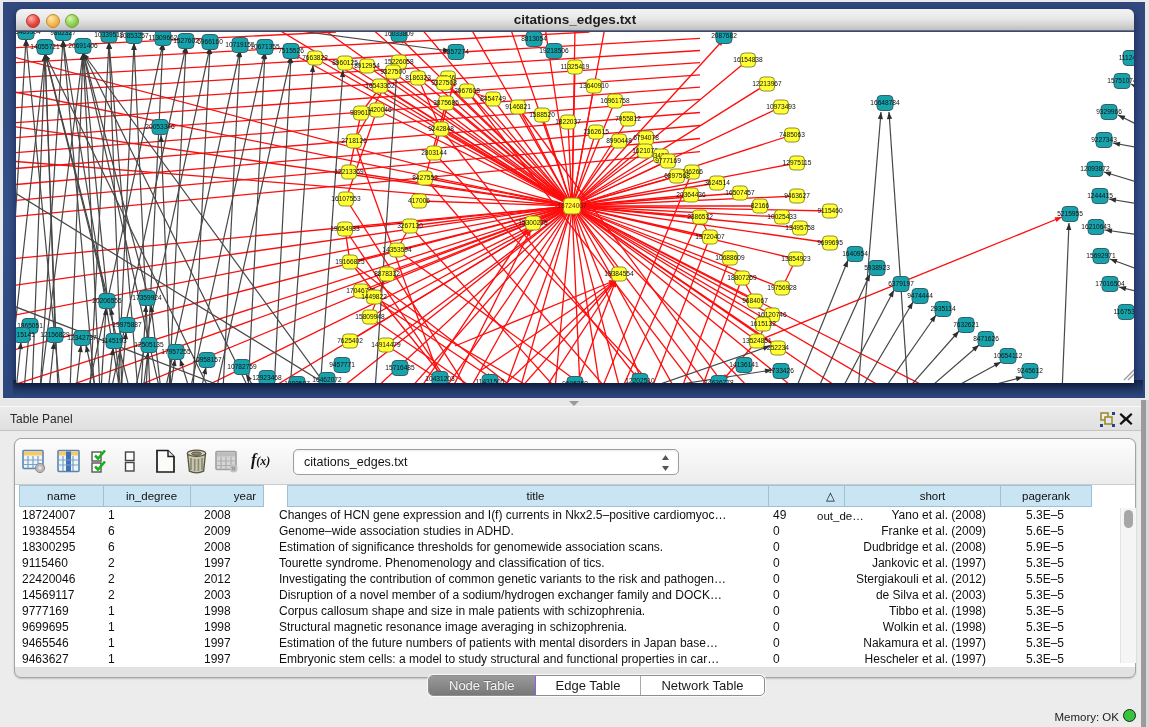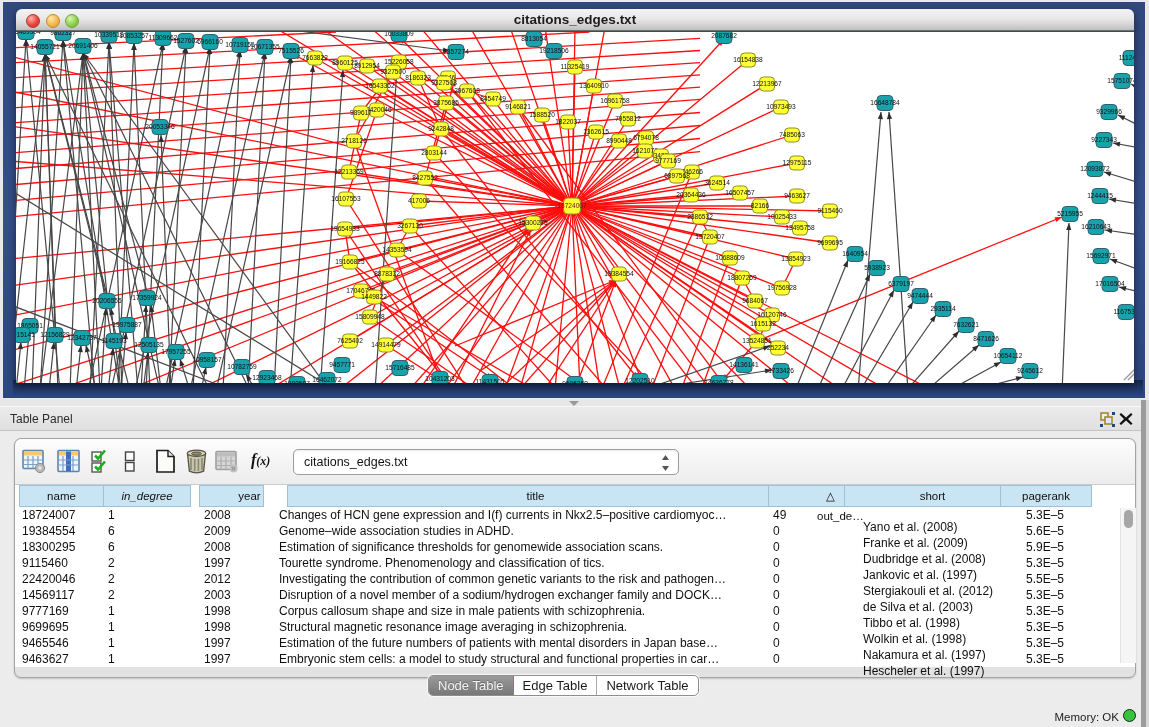--- a/index.html
+++ b/index.html
@@ -36,25 +36,25 @@
  box-shadow:inset 0 1px 2px rgba(0,0,0,.08);}
 #combo .lbl{position:absolute;left:10px;top:5px;font-size:12.5px;color:#111;}
 #thead{position:absolute;left:3px;top:46px;height:22px;}
 #tbody{position:absolute;left:3px;top:68px;}
 .th{position:absolute;top:0;height:22px;background:#c9e4f2;border:1px solid #9dc2d8;
  box-sizing:border-box;font-size:11.5px;text-align:center;line-height:20px;color:#111;}
 .tr{height:16px;line-height:16px;font-size:12px;color:#101010;white-space:nowrap;}
 .tr div{position:absolute;height:16px;overflow:hidden;}
 .c0{left:4px;width:80px;} .c1{left:90px;width:60px;} .c2{left:186px;width:60px;}
 .c3{left:261px;width:492px;} .c4{left:755px;width:70px;}
-.c5{left:845px;width:156px;text-align:left;margin-top:12px;} .c6{left:1008px;width:88px;}
+.c5{left:812px;width:156px;text-align:right;} .c6{left:1008px;width:88px;}
 #tabs{position:absolute;left:428px;top:244px;height:19px;display:flex;
  border:1px solid #8e8e8e;border-radius:5px;overflow:hidden;background:#ffffff;
  box-shadow:0 0 0 1px rgba(255,255,255,.75);}
-#tabs div{font-size:13px;padding:0 9px;line-height:19px;color:#1a1a1a;}
+#tabs div{font-size:13px;padding:0 20px;line-height:19px;color:#1a1a1a;}
 #tabs .sel{background:linear-gradient(180deg,#9a9a9a,#787878);color:#f4f4f4;
  text-shadow:0 -1px 0 rgba(0,0,0,.25);}
 #tabs .mid{border-left:1px solid #8b5cf6;border-right:1px solid #a9a9a9;}
 #status{position:absolute;right:22px;top:280px;font-size:11.5px;color:#222;}
 #memdot{position:absolute;right:5px;top:278px;width:13px;height:13px;border-radius:50%;
  background:#35c43b;border:1.5px solid #222;box-sizing:border-box;}
 #redge{position:absolute;left:1141px;top:400px;width:5px;height:327px;background:#9b9b9b;}
 #redge2{position:absolute;left:1146px;top:400px;width:3px;height:327px;background:#d8d8d8;}
 #vsb{position:absolute;left:1105px;top:69px;width:15px;height:155px;background:#f5f5f5;
  border-left:1px solid #e2e2e2;}
@@ -847,22 +847,22 @@
       <div id="combo">
           <div class="lbl">citations_edges.txt</div>
         <svg style="position:absolute;right:8px;top:5px" width="9" height="16" viewBox="0 0 9 16">
           <path d="M4.5 0 L8 5 L1 5 Z" fill="#555"></path>
             <path d="M4.5 16 L8 11 L1 11 Z" fill="#555"></path>
         </svg>
       </div>
     </div>
     <div id="thead">
       <div class="th" style="left:1px;width:85px;">name</div>
-      <div class="th" style="left:85px;width:88px;font-style:italic;">in_degree</div>
-      <div class="th" style="left:181px;width:65px;padding-left:36px;">year</div>
+      <div class="th" style="left:85px;width:97px;">in_degree</div>
+      <div class="th" style="left:172px;width:74px;padding-left:36px;">year</div>
       <div class="th" style="left:269px;width:497px;">title</div>
       <div class="th" style="left:750px;width:77px;padding-left:48px;">△ out_de…</div>
       <div class="th" style="left:826px;width:157px;padding-left:20px;">short</div>
       <div class="th" style="left:982px;width:92px;">pagerank</div>
     </div>
     <div id="tbody">
 <div class="tr">
           <div class="c0">18724007</div>
           <div class="c1">1</div>
           <div class="c2">2008</div>

